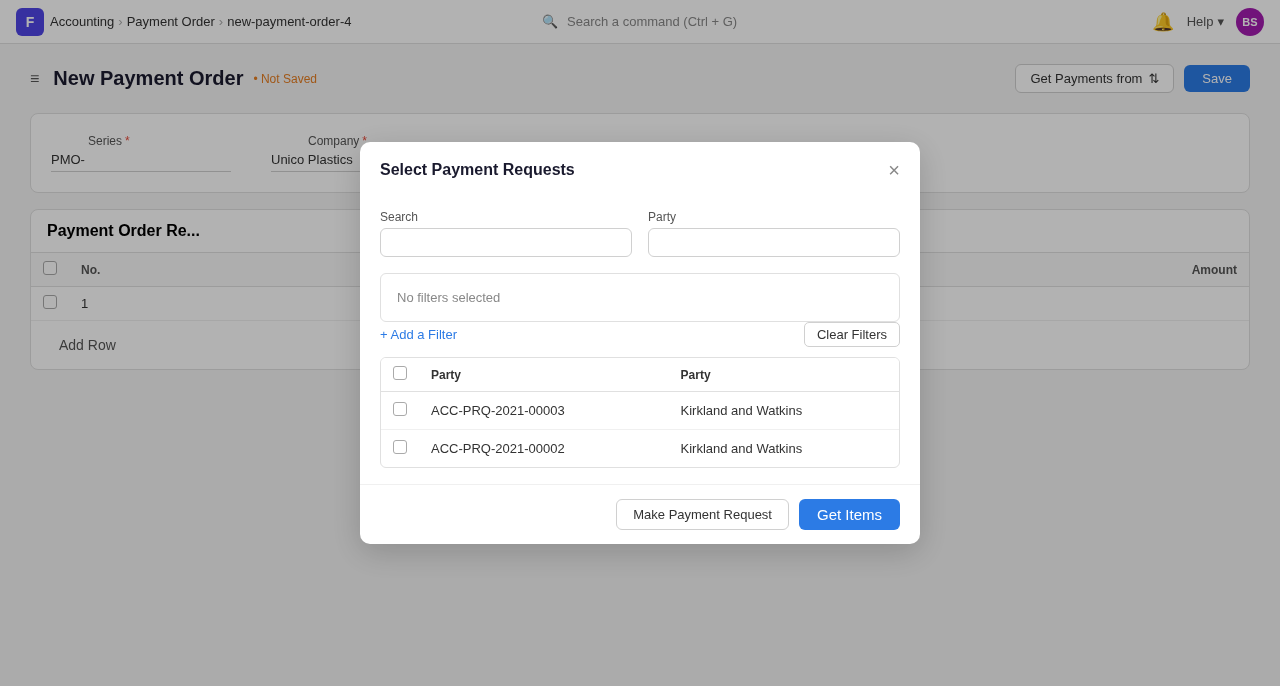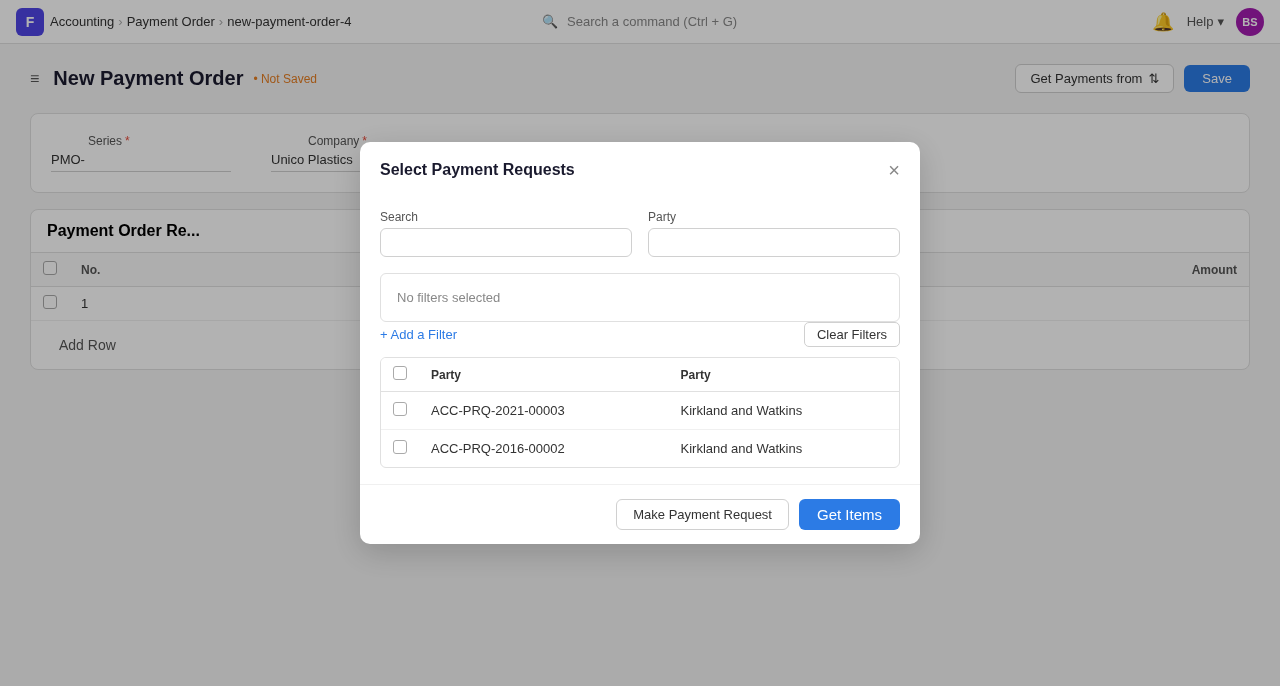--- a/index.html
+++ b/index.html
@@ -257,21 +257,21 @@
       <td class="check-col">
         <span class="checkbox"></span>
       </td>
       <td>ACC-PRQ-2021-00003</td>
       <td>Kirkland and Watkins</td>
     </tr>
               <tr>
       <td class="check-col">
         <span class="checkbox"></span>
       </td>
-      <td>ACC-PRQ-2016-00002</td>
+      <td>ACC-PRQ-2021-00002</td>
       <td>Kirkland and Watkins</td>
     </tr>
             </tbody>
         </table>
       </div>
     </div>
     <div class="modal-footer">
       <button class="make-payment-btn">Make Payment Request</button>
       <button class="get-items-btn">Get Items</button>
     </div>

